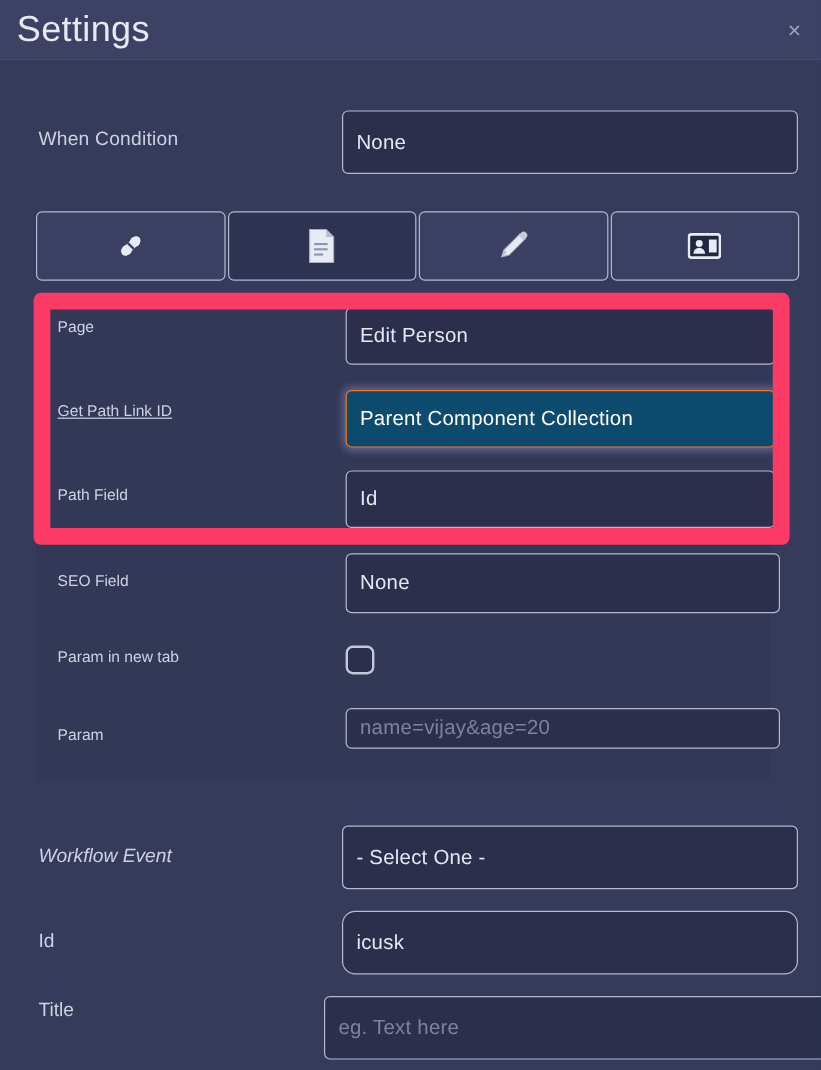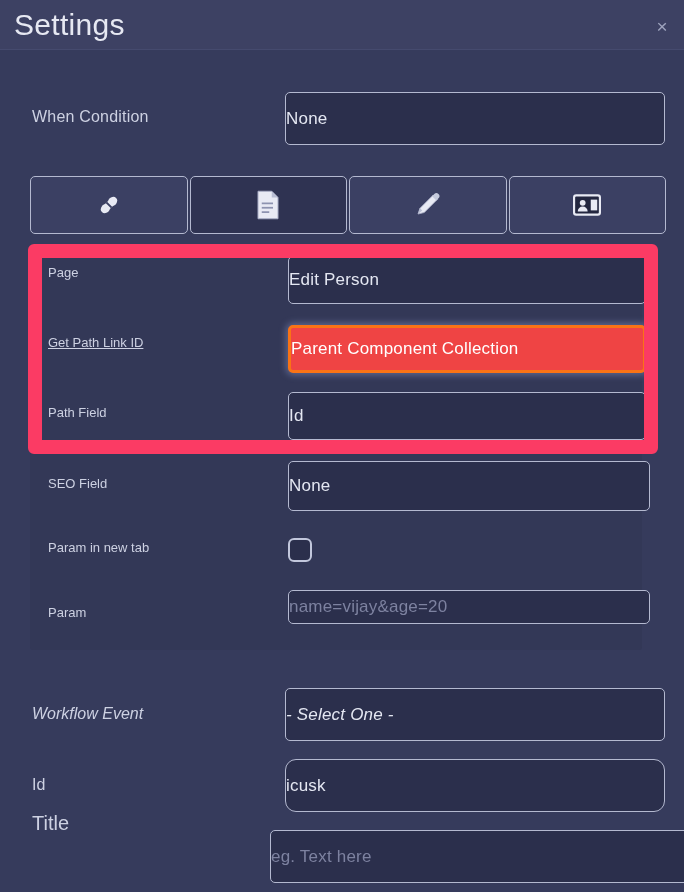--- a/index.html
+++ b/index.html
@@ -60,32 +60,33 @@
     letter-spacing: 0.2px;
   }
 
   .field {
     position: absolute;
     background: #2b2f4c;
     border: 1px solid #b4b9d0;
     border-radius: 5px;
     display: flex;
     align-items: center;
+    padding-left: 11px;
     font-size: 17px;
     color: #e4e7f2;
     letter-spacing: 0.2px;
     cursor: pointer;
     overflow: hidden;
     white-space: nowrap;
   }
   .field.placeholder { color: #7d82a0; }
 
   .field.focused {
-    background: #ef4444;
-    border: 3px solid #f97316;
+    background: #0c4a6e;
+    border: 1px solid #f97316;
     box-shadow: 0 0 7px 2px rgba(150,165,215,0.45);
     color: #ffffff;
   }
 
   
   #when-row  { left: 32px;  top: 108px; }
   #when-field{ left: 285px; top: 92px; width: 380px; height: 53px; }
 
   
   .tabbar {
@@ -146,24 +147,24 @@
     left: 288px; top: 538px;
     width: 24px; height: 24px;
     border: 2px solid #c2c7dc;
     border-radius: 6px;
     background: #2b2f4c;
     cursor: pointer;
   }
 
   
   #wfe-label  { position:absolute; left: 32px;  top: 705px; font-size:16px; color:#cdd1e2;font-style:italic; }
-  #wfe-field  { left: 285px; top: 688px; width: 380px; height: 53px; font-style: italic; }
+  #wfe-field  { left: 285px; top: 688px; width: 380px; height: 53px; }
   #id-label   { position:absolute; left: 32px;  top: 776px; font-size:16px; color:#cdd1e2; }
   #id-field   { left: 285px; top: 759px; width: 380px; height: 53px; border-radius: 11px; }
-  #title-label{ position:absolute; left: 32px;  top: 812px; font-size:20px; color:#cdd1e2; }
+  #title-label{ position:absolute; left: 32px;  top: 834px; font-size:16px; color:#cdd1e2; }
   #title-field{ left: 270px; top: 830px; width: 456px; height: 53px; }
 
   
   .highlight-rect {
     position: absolute;
     left: 28px; top: 244px;
     width: 630px; height: 210px;
     border: 14px solid #fb3b64;
     border-radius: 6px;
     pointer-events: none;

